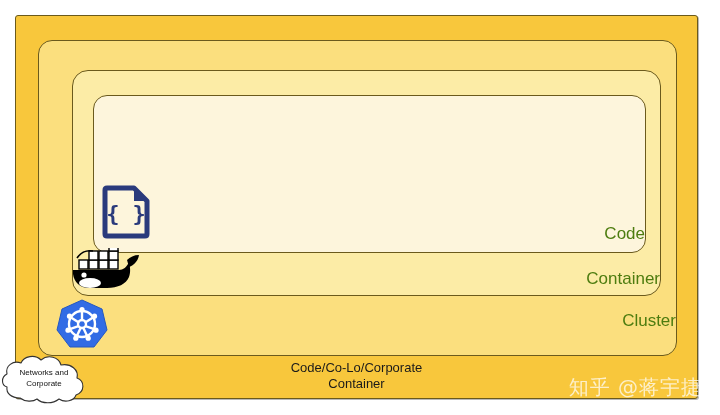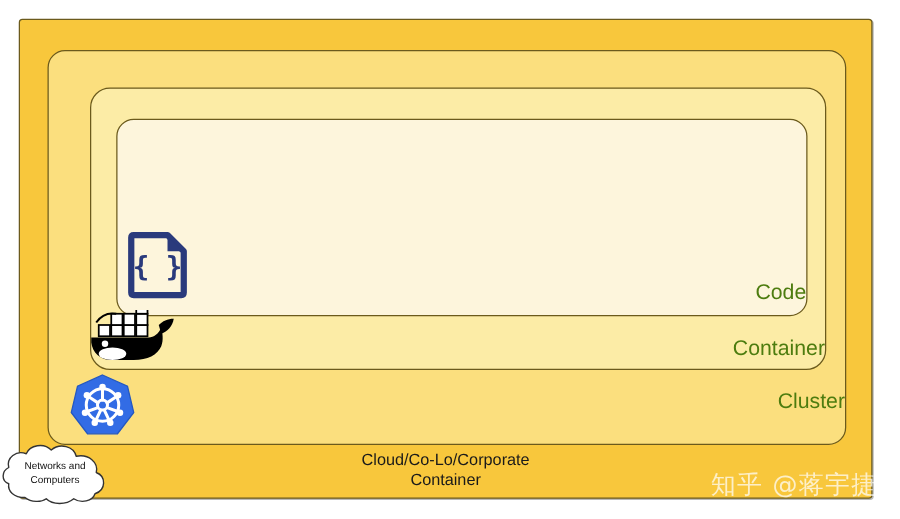--- a/index.html
+++ b/index.html
@@ -164,21 +164,21 @@
     text-align: center;
   }
 </style>
 </head>
 <body>
 
 <div id="stage">
 
   <div class="layer layer-datacenter">
     <div class="label-datacenter">
-      <span class="dc-line">Cloud/Co-Lo/Corporate</span>
+      <span class="dc-line">Code/Co-Lo/Corporate</span>
       <span class="dc-line">Container</span>
     </div>
   </div>
 
   <div class="layer layer-cluster">
     <div class="layer-label label-cluster">Cluster</div>
   </div>
 
   <div class="layer layer-container">
     <div class="layer-label label-container">Container</div>
@@ -261,19 +261,19 @@
                C28 4 39 2 45 8
                C52 2 63 5 65 13
                C75 11 83 18 81 26
                C89 29 89 40 80 43
                C78 49 69 51 63 47
                C57 52 46 52 41 47
                C37 50 29 50 24 46 Z" fill="#ffffff" stroke="#333333" stroke-width="1.1" stroke-linejoin="round"></path>
     </svg>
     <div class="cloud-text">
       <span>Networks and</span>
-      <span>Computers</span>
+      <span>Corporate</span>
     </div>
   </div>
 
   <div class="watermark">知乎 @蒋宇捷</div>
 
 </div>
 
 </body></html>

